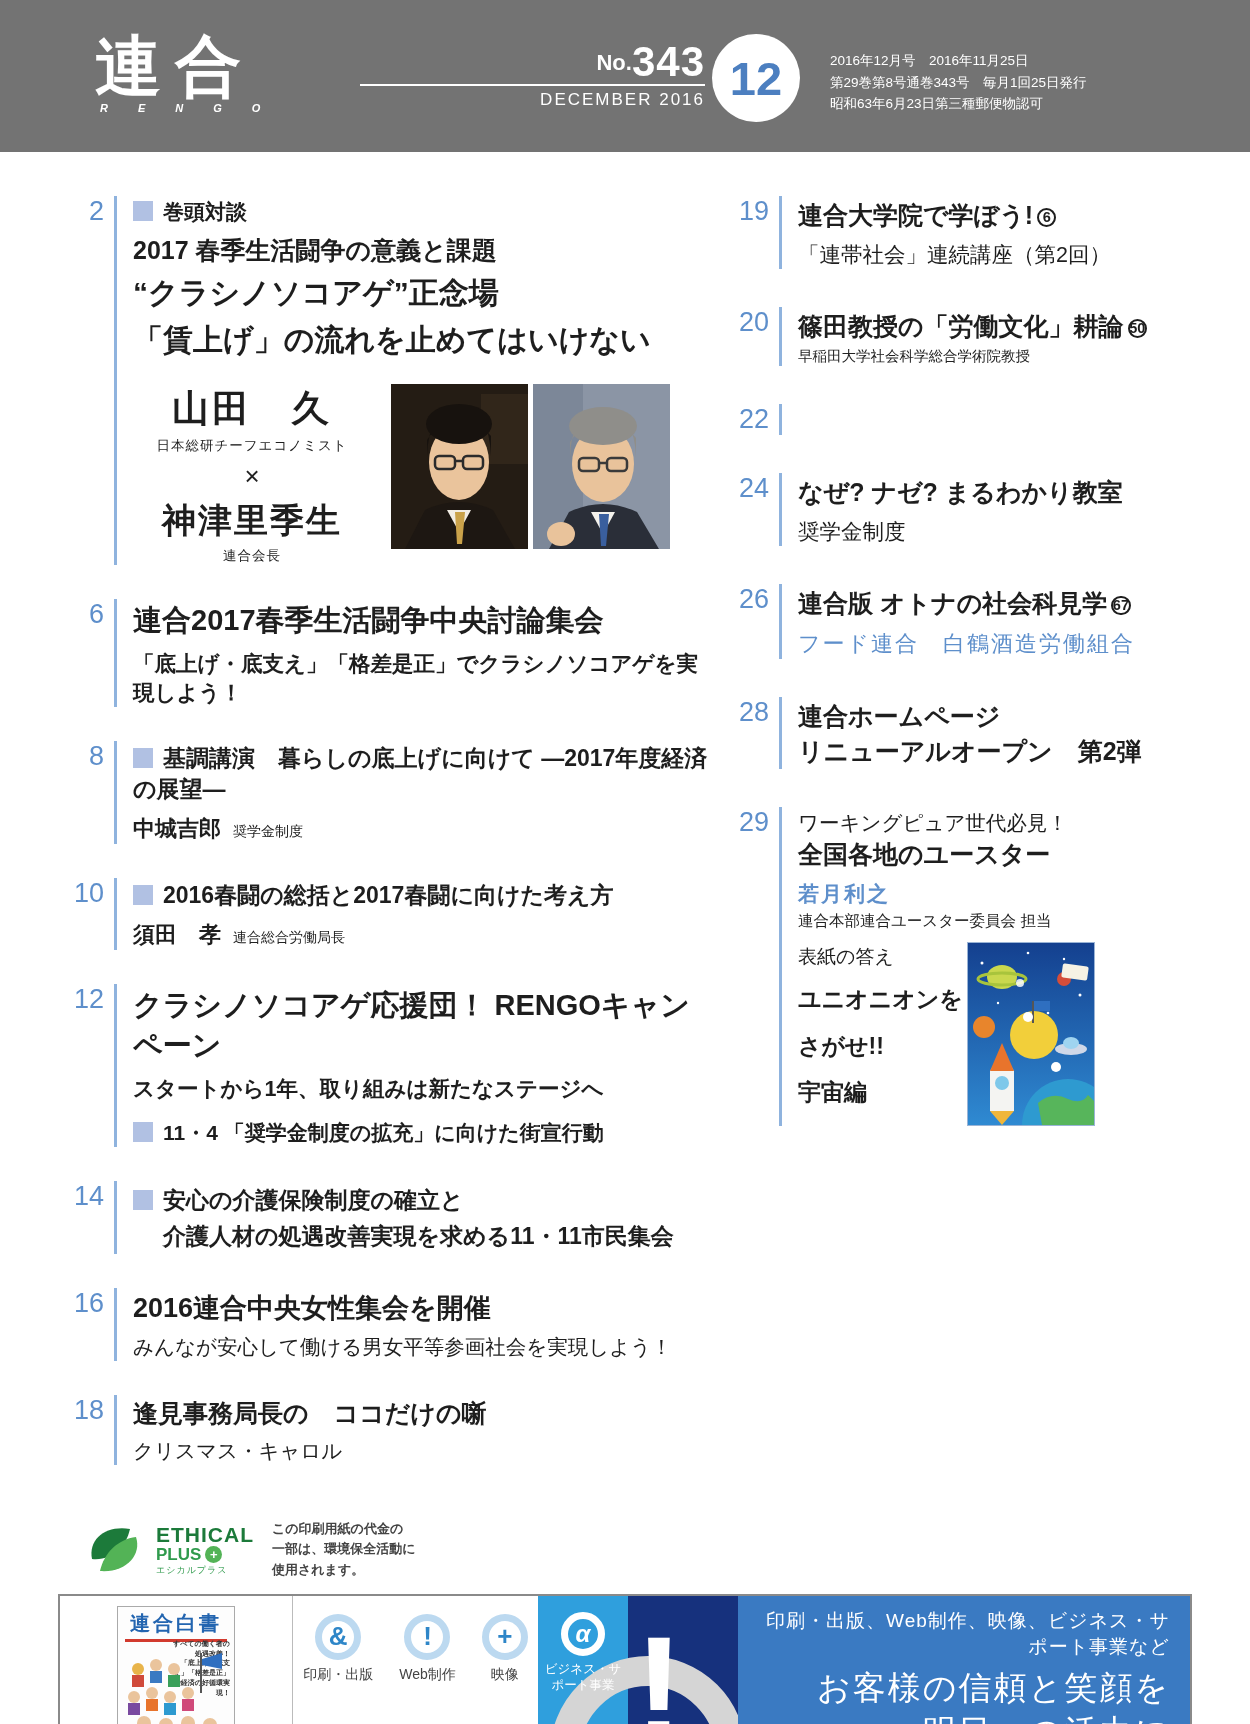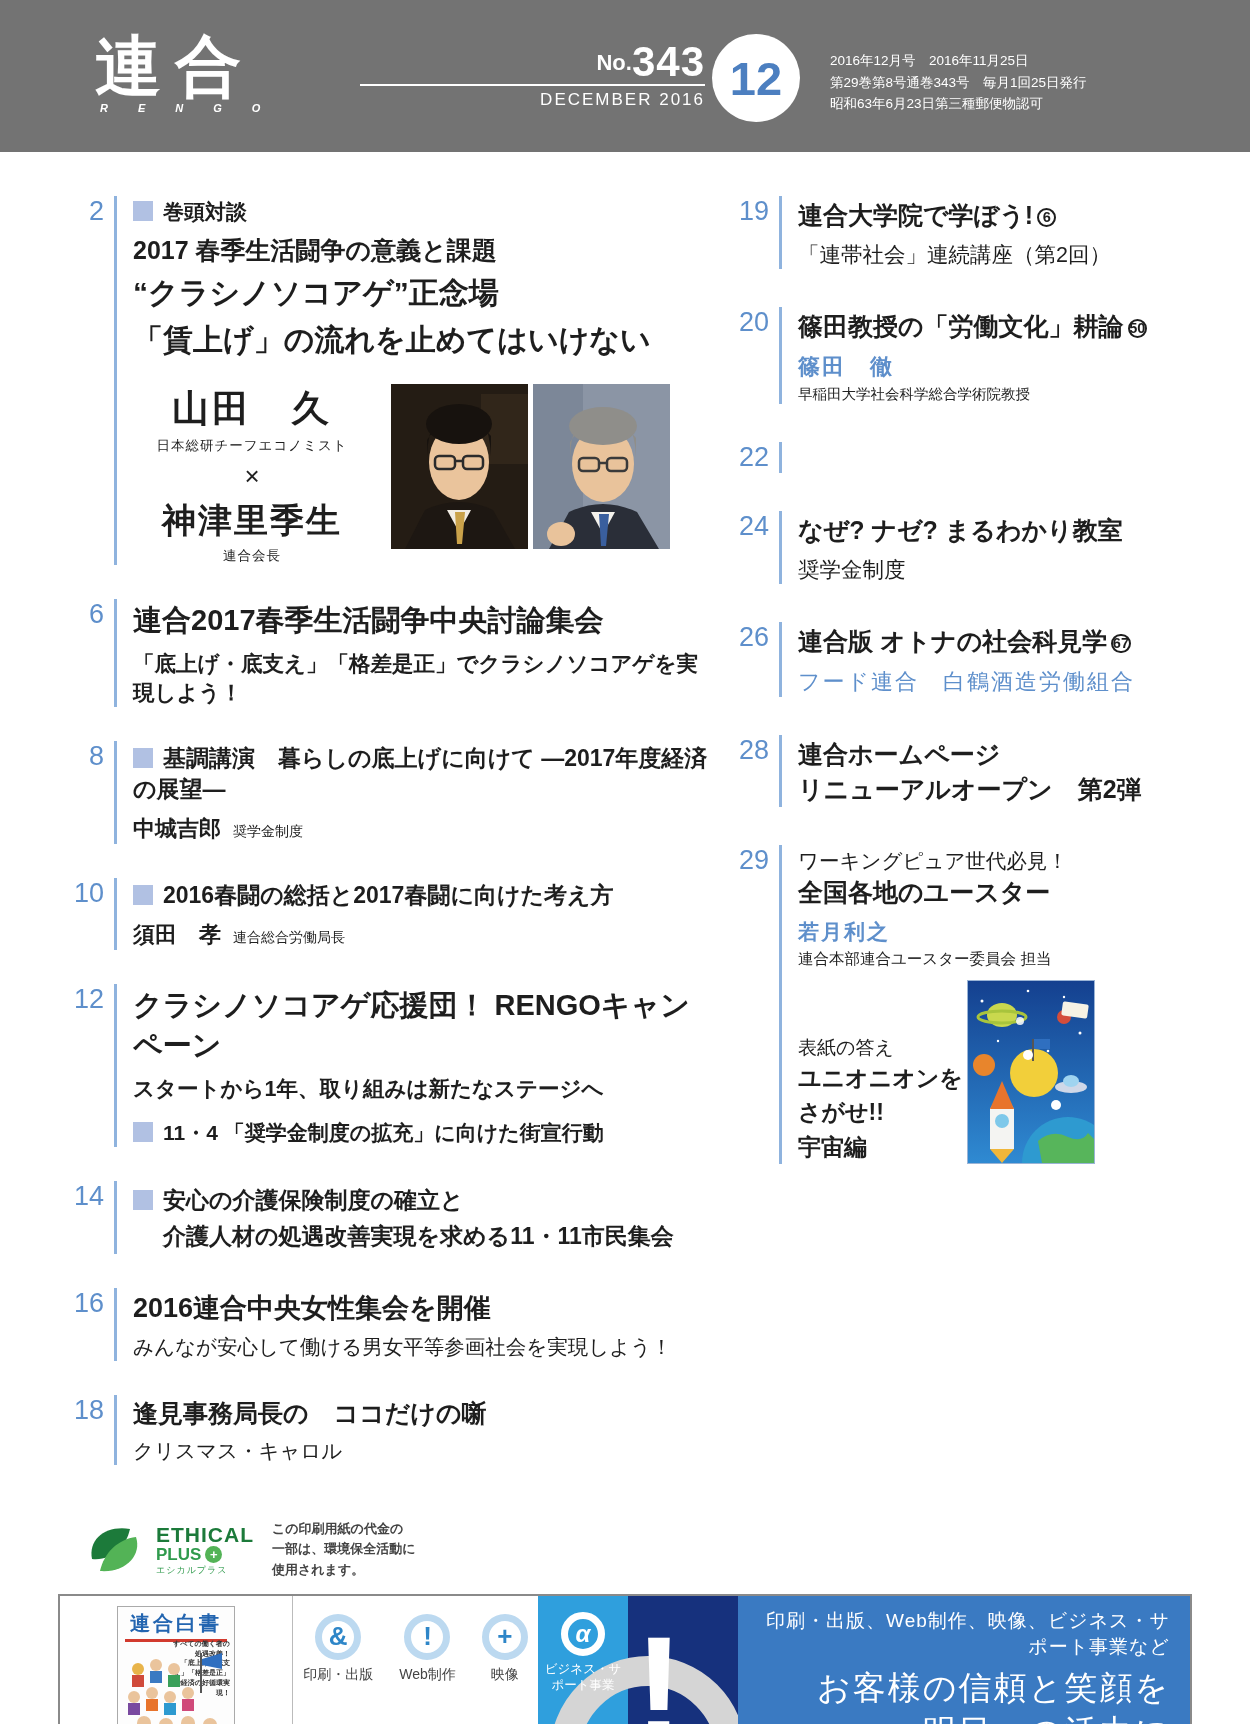--- a/index.html
+++ b/index.html
@@ -47,23 +47,23 @@
   .wrap2{font-size:23px;font-weight:800;line-height:1.55;}
   .ind{padding-left:30px;}
   .t-med{font-size:27px;font-weight:700;}
   .sub-reg{font-size:20.5px;margin-top:7px;}
   .rt{font-size:25px;font-weight:800;line-height:1.4;}
   .circ{display:inline-flex;align-items:center;justify-content:center;width:1.05em;height:1.05em;border:2px solid currentColor;border-radius:50%;font-size:0.58em;font-weight:800;margin-left:4px;vertical-align:2px;line-height:1;}
   .blue-name{font-size:22px;color:#5e8fcb;font-weight:600;margin-top:8px;letter-spacing:2px;}
   .role{font-size:14.5px;color:#222;margin-top:3px;}
   .r-item{margin-bottom:38px;}
   .lead-sm{font-size:20.5px;}
-  .cover-row{display:flex;gap:4px;margin-top:10px;align-items:flex-end;}
+  .cover-row{display:flex;gap:4px;margin-top:10px;}
   .cover-label{font-size:19px;margin-top:2px;}
-  .cover-big{font-size:23px;font-weight:800;line-height:1.5;}
+  .cover-big{font-size:23px;font-weight:800;line-height:1.5;margin-top:12px;}
   .cover-illo{flex:none;border:1px solid #9ab4d6;}
 
   
   .ethical{margin:20px 0 14px 86px;display:flex;gap:12px;align-items:center;}
   .eth-text{line-height:1.05;}
   .eth-name{color:#1c7a3a;font-weight:800;font-size:21px;letter-spacing:1px;}
   .eth-plus-row{color:#2f9a4c;font-weight:800;font-size:17px;display:flex;align-items:center;gap:4px;}
   .plus-circ{display:inline-flex;width:17px;height:17px;border-radius:50%;background:#53b356;color:#fff;align-items:center;justify-content:center;font-size:13px;font-weight:800;}
   .eth-kana{color:#2f9a4c;font-size:9px;letter-spacing:1px;margin-top:2px;}
   .eth-desc{font-size:13px;color:#444;font-weight:600;line-height:1.55;margin-left:6px;}
@@ -243,21 +243,20 @@
           <div class="rt"><span>連合大学院で学ぼう!</span><span class="circ">6</span></div>
           <div class="sub-reg" style="font-size:21.5px;">「連帯社会」連続講座（第2回）</div>
         </div>
       </div>
 
       <div class="item r-item">
         <div class="pg">20</div>
         <div class="rule"></div>
         <div class="ibody">
           <div class="rt"><span>篠田教授の「労働文化」耕論</span><span class="circ">50</span></div>
-          <div class="blue-name">篠田　徹</div>
           <div class="role">早稲田大学社会科学総合学術院教授</div>
         </div>
       </div>
 
       <div class="item r-item">
         <div class="pg">22</div>
         <div class="rule"></div>
       </div>
 
 

